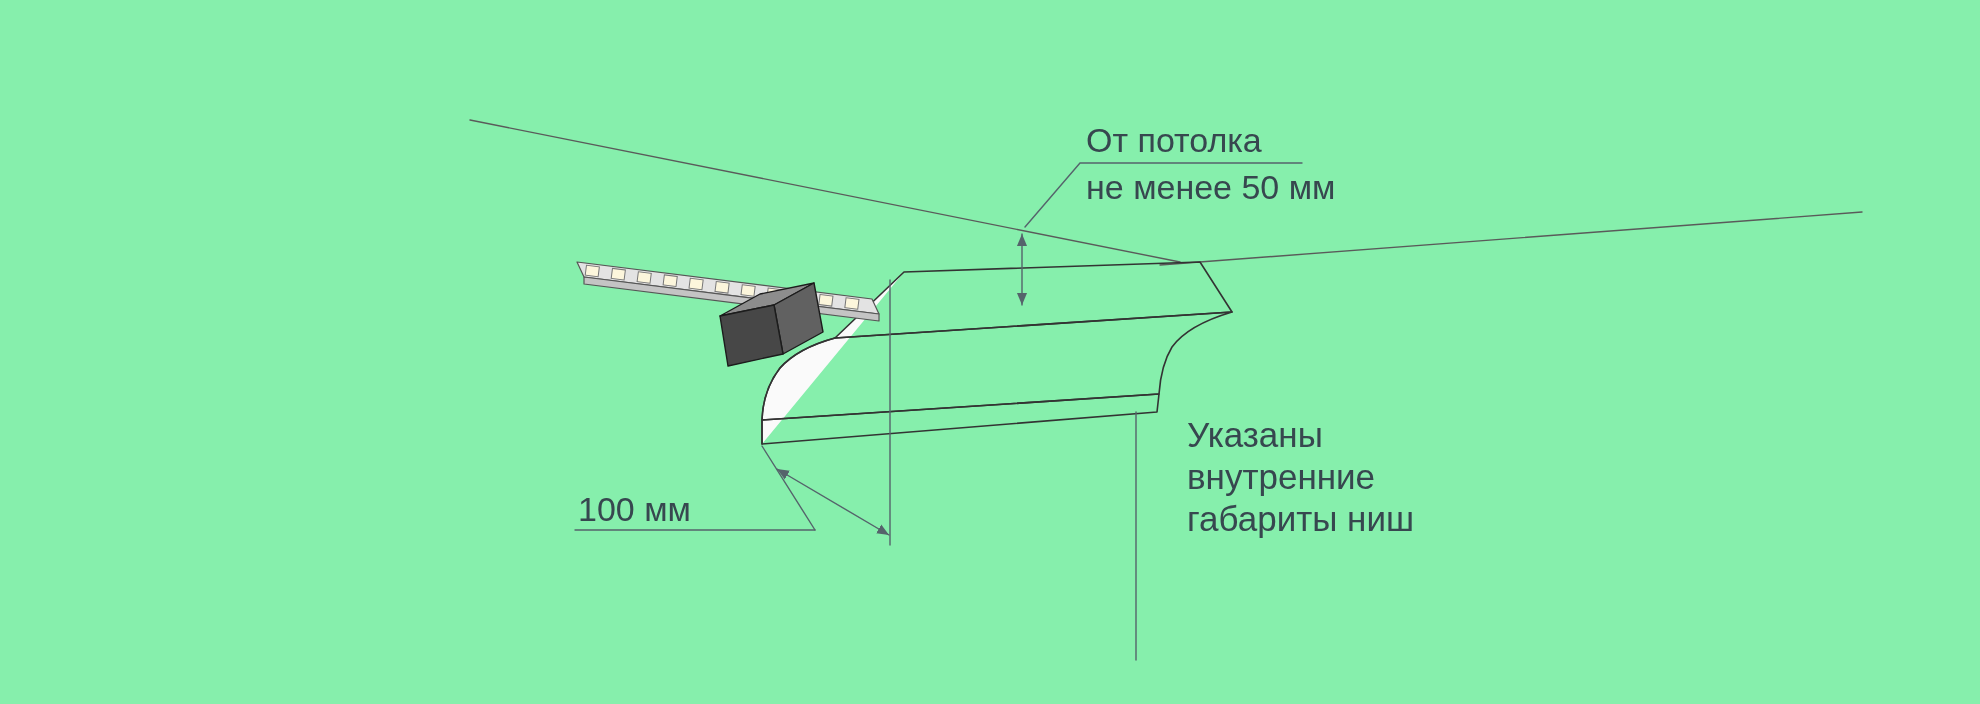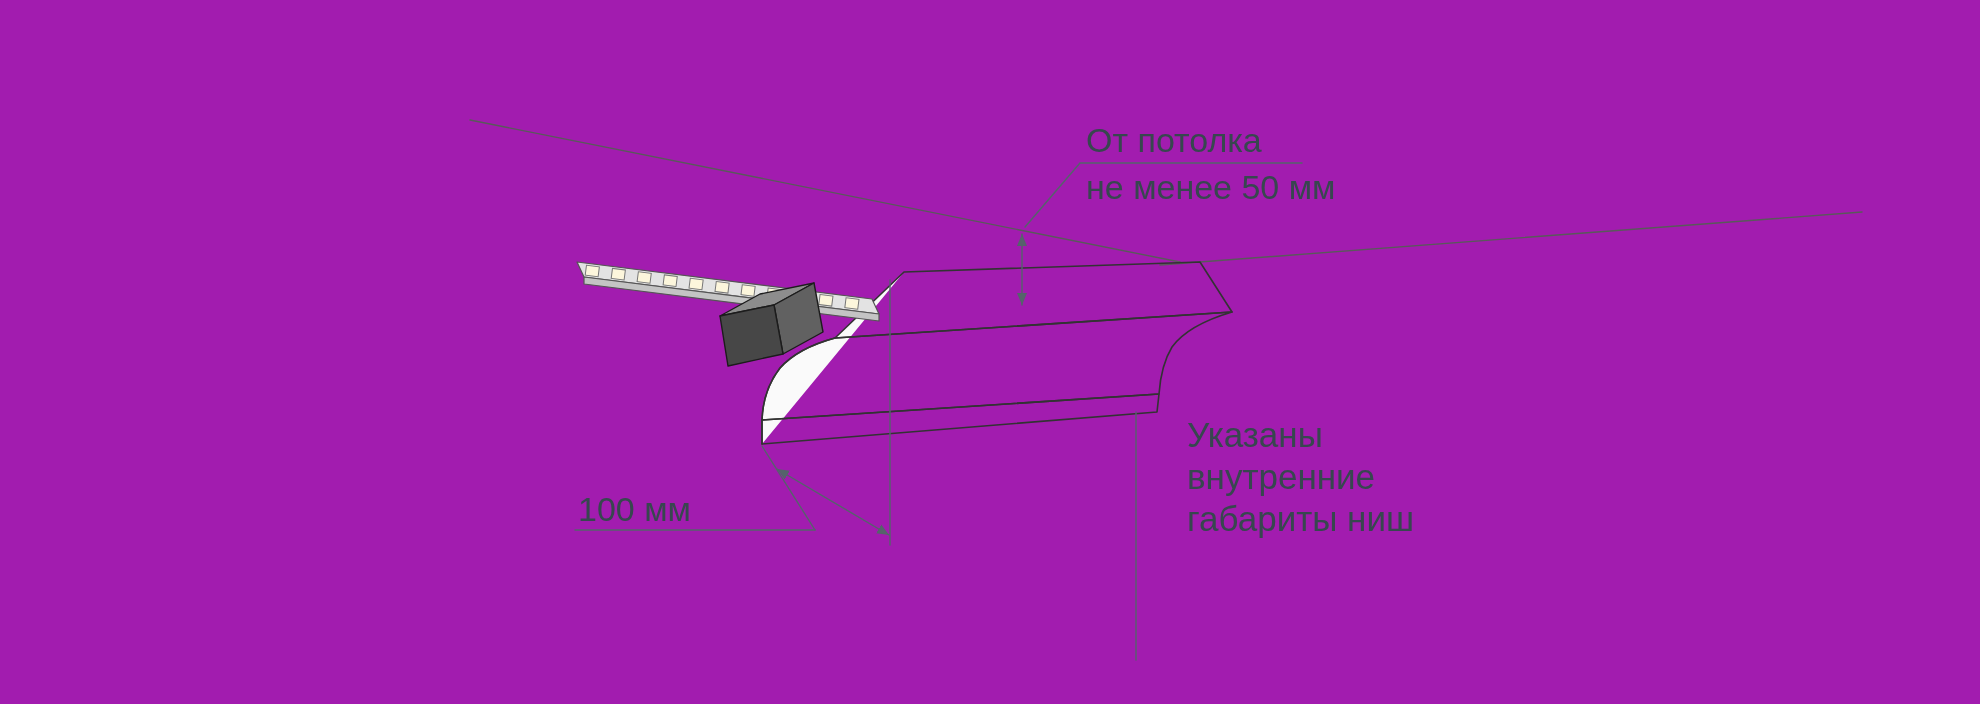--- a/index.html
+++ b/index.html
@@ -1,19 +1,19 @@
 <!DOCTYPE html>
 <html><head>
 <meta charset="utf-8">
 <style>
   html,body{margin:0;padding:0;background:#ffffff;}
   .stage{
     position:relative;
     width:1980px;height:704px;
-    background:#a21caf;
+    background:#86efac;
     overflow:hidden;
     font-family:"Liberation Sans", sans-serif;
   }
   svg{display:block;}
   .lbl{
     fill:#37474f;
     font-family:"Liberation Sans", sans-serif;
     font-size:34px;
   }
   .lbl-note{font-size:35px;}

